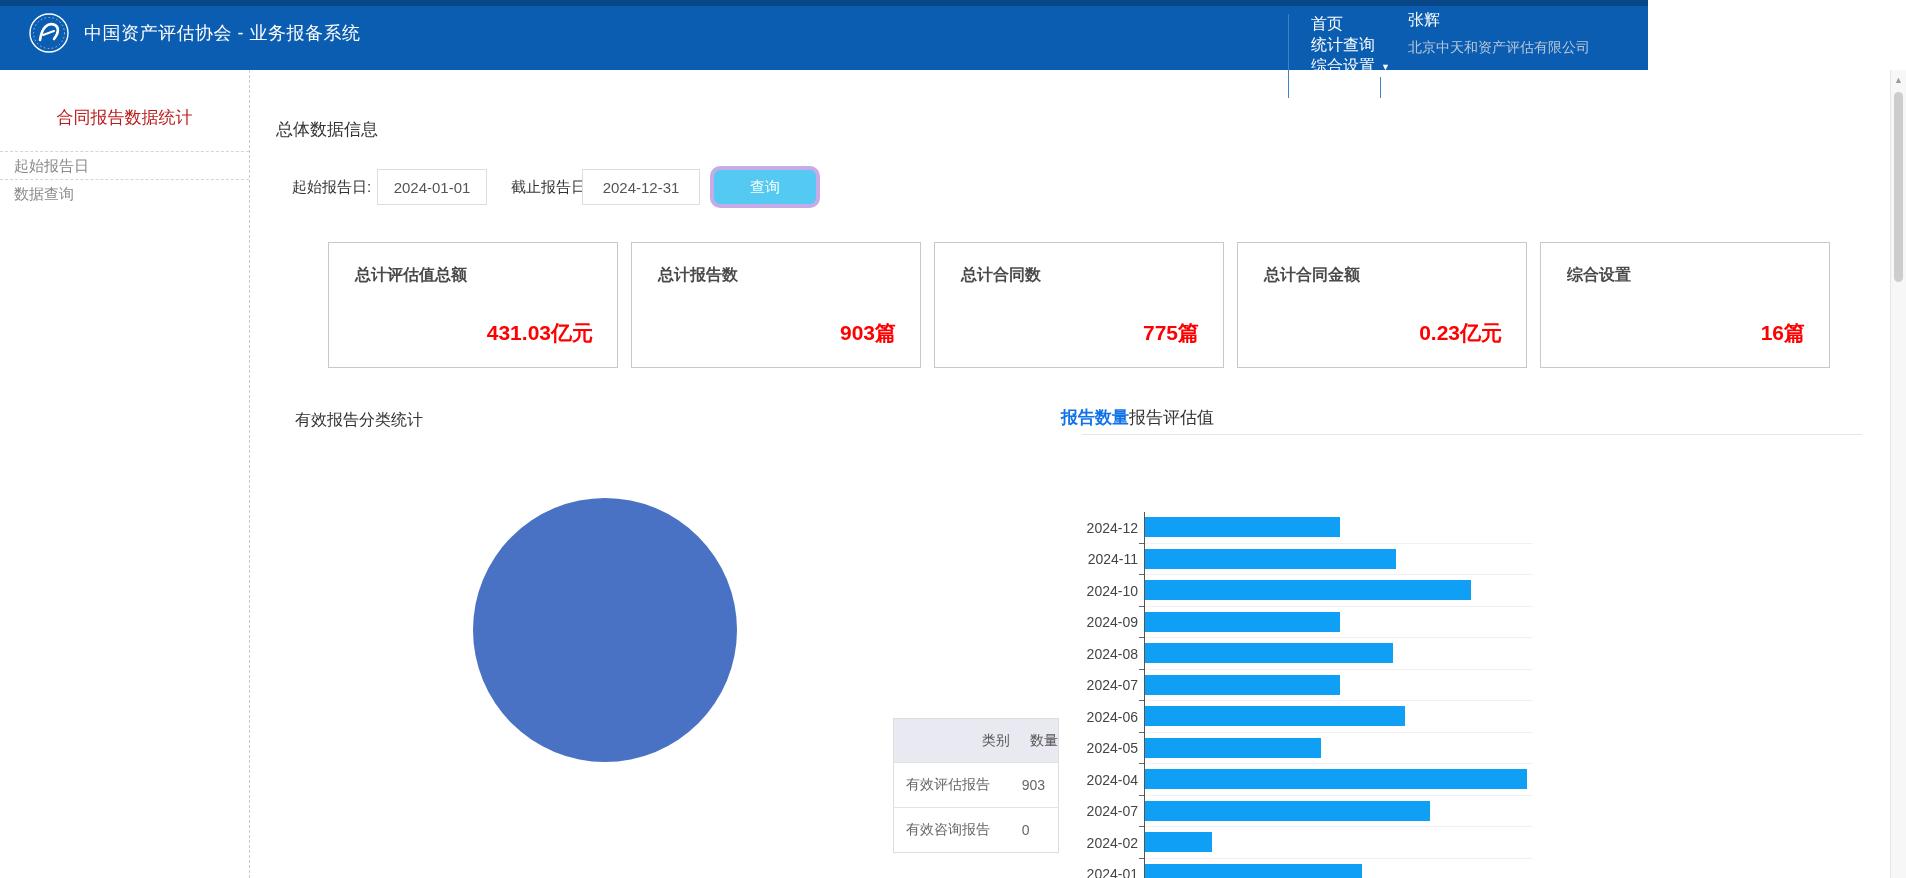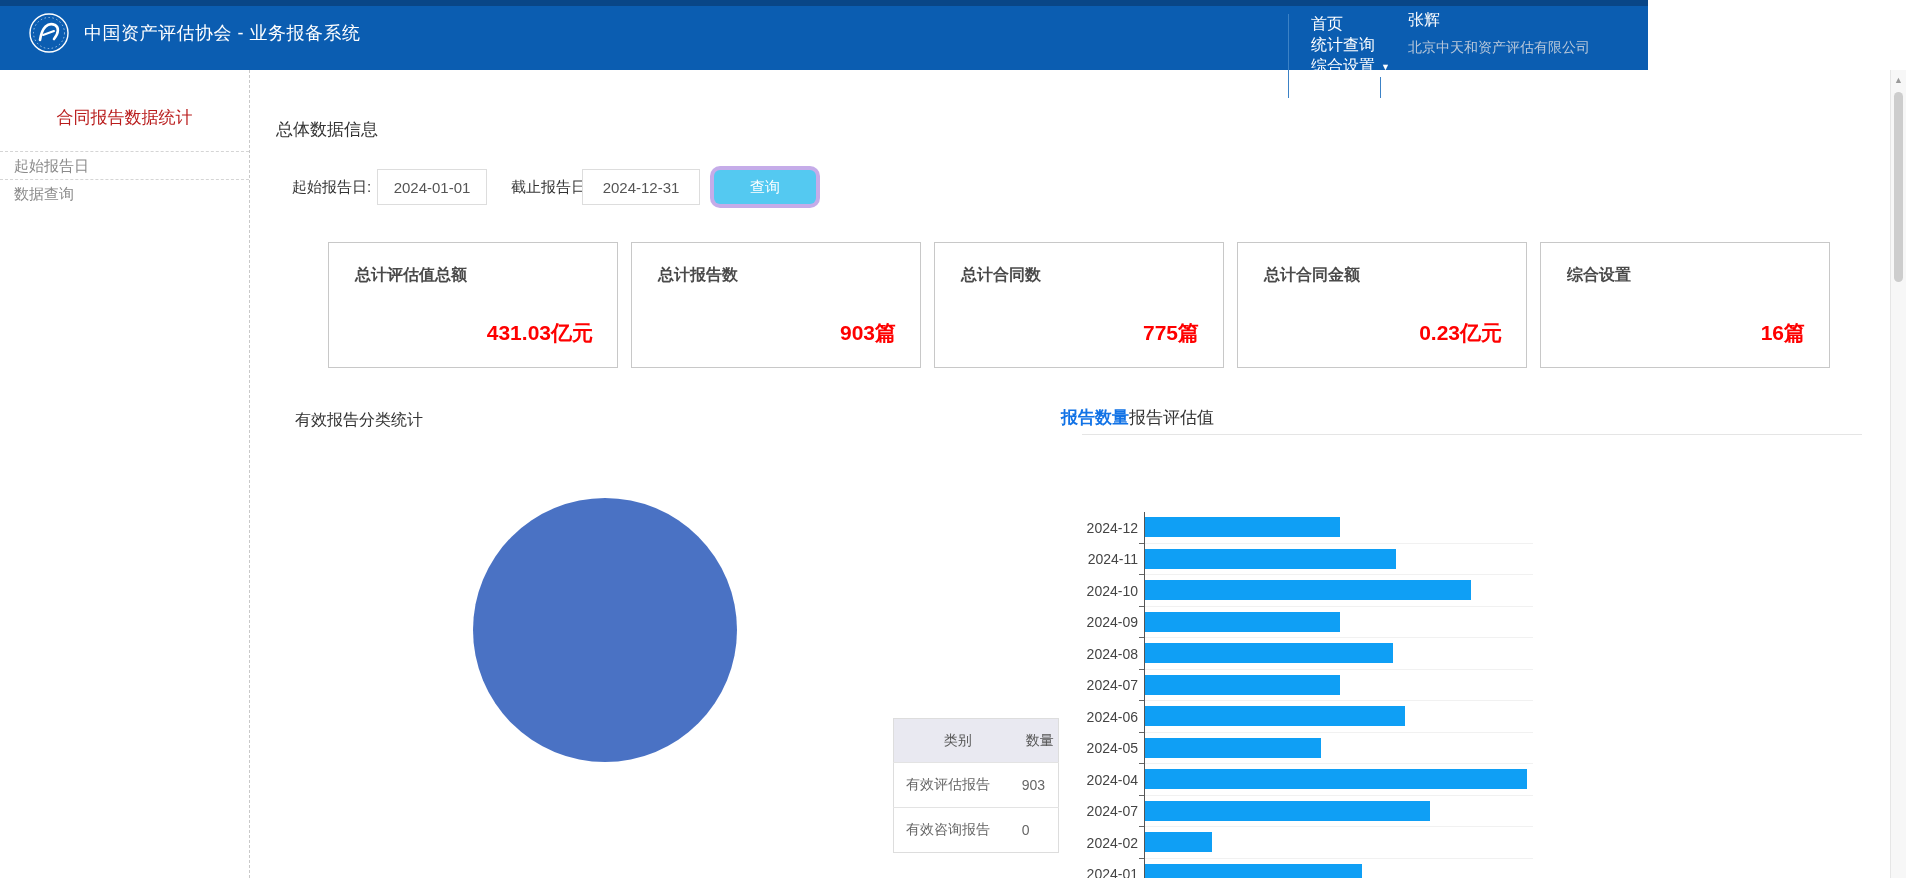--- a/index.html
+++ b/index.html
@@ -40,21 +40,21 @@
 
   .cards { position:absolute; left:328px; top:242px; display:flex; gap:13px; }
   .stat-card { width:290px; height:126px; border:1px solid #c8c8c8; background:#fff; position:relative; }
   .stat-card .card-title { position:absolute; left:26px; top:22px; font-size:16px; color:#4a4a4a; font-weight:600; }
   .stat-card .card-value { position:absolute; right:24px; bottom:20px; font-size:21px; font-weight:bold; color:#fe0000; }
 
   .pie-title { position:absolute; left:295px; top:410px; font-size:16px; color:#333; }
   .pie-circle { position:absolute; left:473px; top:498px; width:264px; height:264px; border-radius:50%; }
 
   .legend-table { position:absolute; left:893px; top:718px; width:166px; border:1px solid #ddd; border-collapse:collapse; font-size:14px; }
-  .legend-table th { background:#e9e9f1; color:#555; font-weight:normal; text-align:center; height:44px; padding-left:12px; }
+  .legend-table th { background:#e9e9f1; color:#555; font-weight:normal; text-align:right; height:44px; padding-left:12px; }
   .legend-table td { height:45px; padding-left:12px; color:#666; border-top:1px solid #e3e3e3; background:#fff; }
 
   .tabs { position:absolute; left:1061px; top:406px; display:flex; }
   .tab { font-size:17px; color:#333; cursor:pointer; }
   .tab.active { color:#1273e6; font-weight:bold; }
   .tabs-underline { position:absolute; left:1082px; top:434px; width:780px; height:1px; background:#e5e5e5; }
 
   
   .bar-chart { position:absolute; left:1078px; top:512px; width:460px; }
   .bar-axis { position:absolute; left:1144px; top:512px; width:1px; height:366px; background:#555; }

